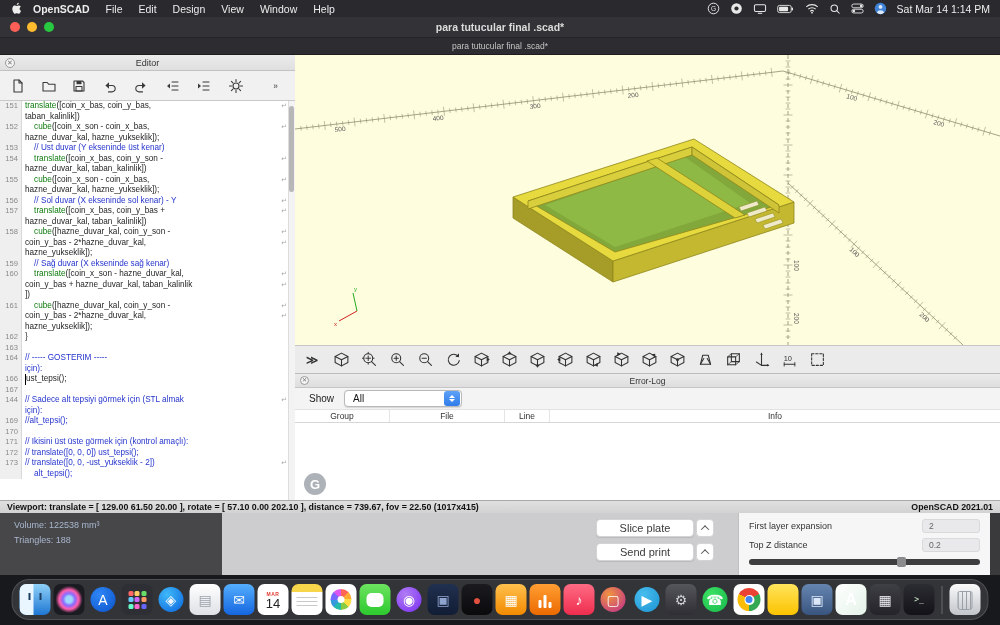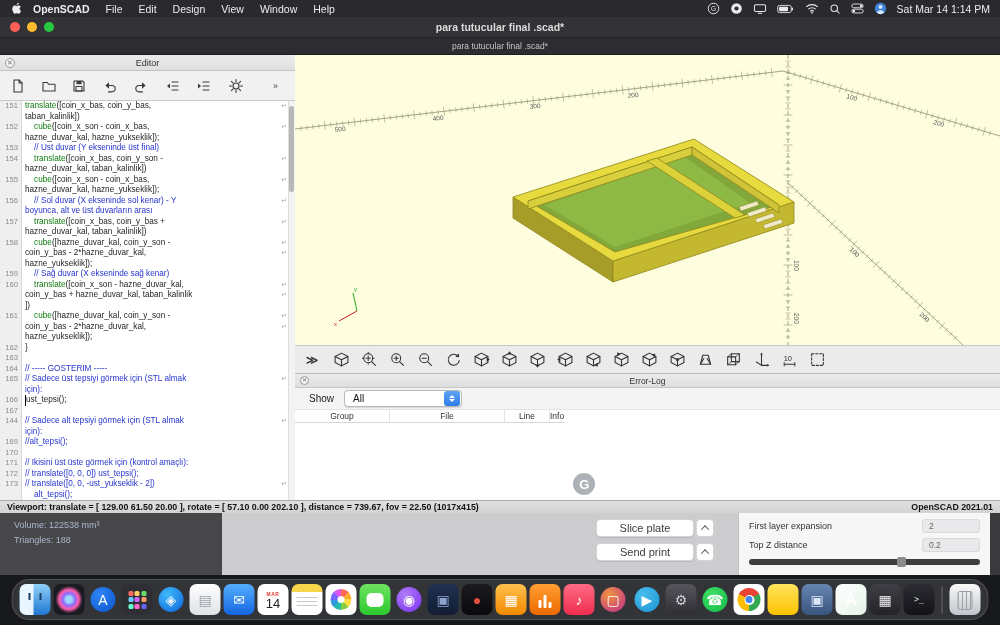--- a/index.html
+++ b/index.html
@@ -63,21 +63,21 @@
   .el-head .close-dot{position:absolute;left:5px;width:9px;height:9px;border:1px solid #9b9b9b;border-radius:50%;color:#777;font-size:6px;line-height:7px;text-align:center;background:#f4f4f4;}
   .el-head .el-title{margin:0 auto;font-size:8.5px;color:#333;}
   .el-controls{height:22px;background:#f4f4f4;display:flex;align-items:center;padding:0 14px;gap:10px;border-bottom:1px solid #e2e2e2;}
   .el-show{font-size:10px;color:#222;}
   .el-select{width:118px;height:17px;background:#fff;border:1px solid #b9b9b9;border-radius:4px;display:flex;align-items:center;font-size:10px;color:#111;position:relative;box-shadow:0 .5px 1px rgba(0,0,0,.12);}
   .el-select .val{padding-left:8px;flex:1;}
   .el-select .cap{width:16px;height:15px;margin:0 1px 0 0;border-radius:3px;background:linear-gradient(180deg,#5ea1f7,#2f7de9);display:flex;flex-direction:column;align-items:center;justify-content:center;gap:1px;}
   .el-select .cap i{display:block;width:0;height:0;border-left:3px solid transparent;border-right:3px solid transparent;}
   .el-select .cap .up{border-bottom:3.5px solid #fff;}
   .el-select .cap .dn{border-top:3.5px solid #fff;}
-  .el-table{flex:1;display:flex;flex-direction:row;position:relative;}
+  .el-table{flex:1;display:flex;flex-direction:column;position:relative;}
   .el-cols{height:13px;display:flex;border-bottom:1px solid #d6d6d6;}
   .el-col{font-size:8.5px;color:#333;display:flex;align-items:center;justify-content:center;border-right:1px solid #e4e4e4;}
   .el-col:last-child{border-right:none;}
   .el-body{flex:1;background:#fff;position:relative;}
   .g-mark{position:absolute;left:9px;bottom:5px;width:22px;height:22px;border-radius:50%;background:#a7acb2;color:#fff;font-weight:700;font-size:13px;display:flex;align-items:center;justify-content:center;opacity:.92;}
 
   
   .statusbar{height:13px;background:linear-gradient(180deg,#e0e0e0,#d2d2d2);border-top:1px solid #a9a9a9;display:flex;align-items:center;font-size:8.8px;font-weight:600;color:#111;padding:0 7px;}
   .statusbar .sleft{flex:1;white-space:nowrap;overflow:hidden;}
   .statusbar .sright{white-space:nowrap;}
@@ -288,43 +288,41 @@
               <text x="3" y="12" font-size="11" fill="#3a3a3a" font-family="Liberation Sans">»</text>
             </svg>
           </span>
         </div>
       <div class="ed-code">
         <div>
             <div class="code-row"><span class="ln">151</span><span class="ct"><span class="txtwrap"><span class="seg kw">translate</span><span class="seg txt">([coin_x_bas, coin_y_bas,</span></span><span class="wrapmark">↵</span></span></div>
             <div class="code-row"><span class="ln"></span><span class="ct"><span class="txtwrap"><span class="seg txt">taban_kalinlik])</span></span></span></div>
             <div class="code-row"><span class="ln">152</span><span class="ct"><span class="txtwrap"><span class="seg txt">    </span><span class="seg kw">cube</span><span class="seg txt">([coin_x_son - coin_x_bas,</span></span><span class="wrapmark">↵</span></span></div>
             <div class="code-row"><span class="ln"></span><span class="ct"><span class="txtwrap"><span class="seg txt">hazne_duvar_kal, hazne_yukseklik]);</span></span></span></div>
-            <div class="code-row"><span class="ln">153</span><span class="ct"><span class="txtwrap"><span class="seg com">    // Üst duvar (Y ekseninde üst final)</span></span></span></div>
+            <div class="code-row"><span class="ln">153</span><span class="ct"><span class="txtwrap"><span class="seg com">    // Üst duvar (Y ekseninde üst kenar)</span></span></span></div>
             <div class="code-row"><span class="ln">154</span><span class="ct"><span class="txtwrap"><span class="seg txt">    </span><span class="seg kw">translate</span><span class="seg txt">([coin_x_bas, coin_y_son -</span></span><span class="wrapmark">↵</span></span></div>
             <div class="code-row"><span class="ln"></span><span class="ct"><span class="txtwrap"><span class="seg txt">hazne_duvar_kal, taban_kalinlik])</span></span></span></div>
             <div class="code-row"><span class="ln">155</span><span class="ct"><span class="txtwrap"><span class="seg txt">    </span><span class="seg kw">cube</span><span class="seg txt">([coin_x_son - coin_x_bas,</span></span><span class="wrapmark">↵</span></span></div>
             <div class="code-row"><span class="ln"></span><span class="ct"><span class="txtwrap"><span class="seg txt">hazne_duvar_kal, hazne_yukseklik]);</span></span></span></div>
             <div class="code-row"><span class="ln">156</span><span class="ct"><span class="txtwrap"><span class="seg com">    // Sol duvar (X ekseninde sol kenar) - Y</span></span><span class="wrapmark">↵</span></span></div>
-            <div class="code-row"><span class="ln"></span><span class="ct"><span class="txtwrap"><span class="seg com">boyunca, alt ve üst duvarların arası</span></span></span></div>
             <div class="code-row"><span class="ln">157</span><span class="ct"><span class="txtwrap"><span class="seg txt">    </span><span class="seg kw">translate</span><span class="seg txt">([coin_x_bas, coin_y_bas +</span></span><span class="wrapmark">↵</span></span></div>
             <div class="code-row"><span class="ln"></span><span class="ct"><span class="txtwrap"><span class="seg txt">hazne_duvar_kal, taban_kalinlik])</span></span></span></div>
             <div class="code-row"><span class="ln">158</span><span class="ct"><span class="txtwrap"><span class="seg txt">    </span><span class="seg kw">cube</span><span class="seg txt">([hazne_duvar_kal, coin_y_son -</span></span><span class="wrapmark">↵</span></span></div>
             <div class="code-row"><span class="ln"></span><span class="ct"><span class="txtwrap"><span class="seg txt">coin_y_bas - 2*hazne_duvar_kal,</span></span><span class="wrapmark">↵</span></span></div>
             <div class="code-row"><span class="ln"></span><span class="ct"><span class="txtwrap"><span class="seg txt">hazne_yukseklik]);</span></span></span></div>
             <div class="code-row"><span class="ln">159</span><span class="ct"><span class="txtwrap"><span class="seg com">    // Sağ duvar (X ekseninde sağ kenar)</span></span></span></div>
             <div class="code-row"><span class="ln">160</span><span class="ct"><span class="txtwrap"><span class="seg txt">    </span><span class="seg kw">translate</span><span class="seg txt">([coin_x_son - hazne_duvar_kal,</span></span><span class="wrapmark">↵</span></span></div>
             <div class="code-row"><span class="ln"></span><span class="ct"><span class="txtwrap"><span class="seg txt">coin_y_bas + hazne_duvar_kal, taban_kalinlik</span></span><span class="wrapmark">↵</span></span></div>
             <div class="code-row"><span class="ln"></span><span class="ct"><span class="txtwrap"><span class="seg txt">])</span></span></span></div>
             <div class="code-row"><span class="ln">161</span><span class="ct"><span class="txtwrap"><span class="seg txt">    </span><span class="seg kw">cube</span><span class="seg txt">([hazne_duvar_kal, coin_y_son -</span></span><span class="wrapmark">↵</span></span></div>
             <div class="code-row"><span class="ln"></span><span class="ct"><span class="txtwrap"><span class="seg txt">coin_y_bas - 2*hazne_duvar_kal,</span></span><span class="wrapmark">↵</span></span></div>
             <div class="code-row"><span class="ln"></span><span class="ct"><span class="txtwrap"><span class="seg txt">hazne_yukseklik]);</span></span></span></div>
             <div class="code-row"><span class="ln">162</span><span class="ct"><span class="txtwrap"><span class="seg txt">}</span></span></span></div>
             <div class="code-row"><span class="ln">163</span><span class="ct"><span class="txtwrap"></span></span></div>
             <div class="code-row"><span class="ln">164</span><span class="ct"><span class="txtwrap"><span class="seg com">// ----- GÖSTERİM -----</span></span></span></div>
-            <div class="code-row"><span class="ln">165</span><span class="ct"><span class="txtwrap"><span class="seg com">// Sadece üst tepsiyi görmek için (STL almak</span></span><span class="wrapmark">↵</span></span></div>
             <div class="code-row"><span class="ln"></span><span class="ct"><span class="txtwrap"><span class="seg com">için):</span></span></span></div>
             <div class="code-row cursor"><span class="ln">166</span><span class="ct"><span class="txtwrap"><span class="seg txt">ust_tepsi();</span></span></span></div>
             <div class="code-row"><span class="ln">167</span><span class="ct"><span class="txtwrap"></span></span></div>
             <div class="code-row"><span class="ln">144</span><span class="ct"><span class="txtwrap"><span class="seg com">// Sadece alt tepsiyi görmek için (STL almak</span></span><span class="wrapmark">↵</span></span></div>
             <div class="code-row"><span class="ln"></span><span class="ct"><span class="txtwrap"><span class="seg com">için):</span></span></span></div>
             <div class="code-row"><span class="ln">169</span><span class="ct"><span class="txtwrap"><span class="seg com">//alt_tepsi();</span></span></span></div>
             <div class="code-row"><span class="ln">170</span><span class="ct"><span class="txtwrap"></span></span></div>
             <div class="code-row"><span class="ln">171</span><span class="ct"><span class="txtwrap"><span class="seg com">// İkisini üst üste görmek için (kontrol amaçlı):</span></span></span></div>
             <div class="code-row"><span class="ln">172</span><span class="ct"><span class="txtwrap"><span class="seg com">// translate([0, 0, 0]) ust_tepsi();</span></span></span></div>
             <div class="code-row"><span class="ln">173</span><span class="ct"><span class="txtwrap"><span class="seg com">// translate([0, 0, -ust_yukseklik - 2])</span></span><span class="wrapmark">↵</span></span></div>

